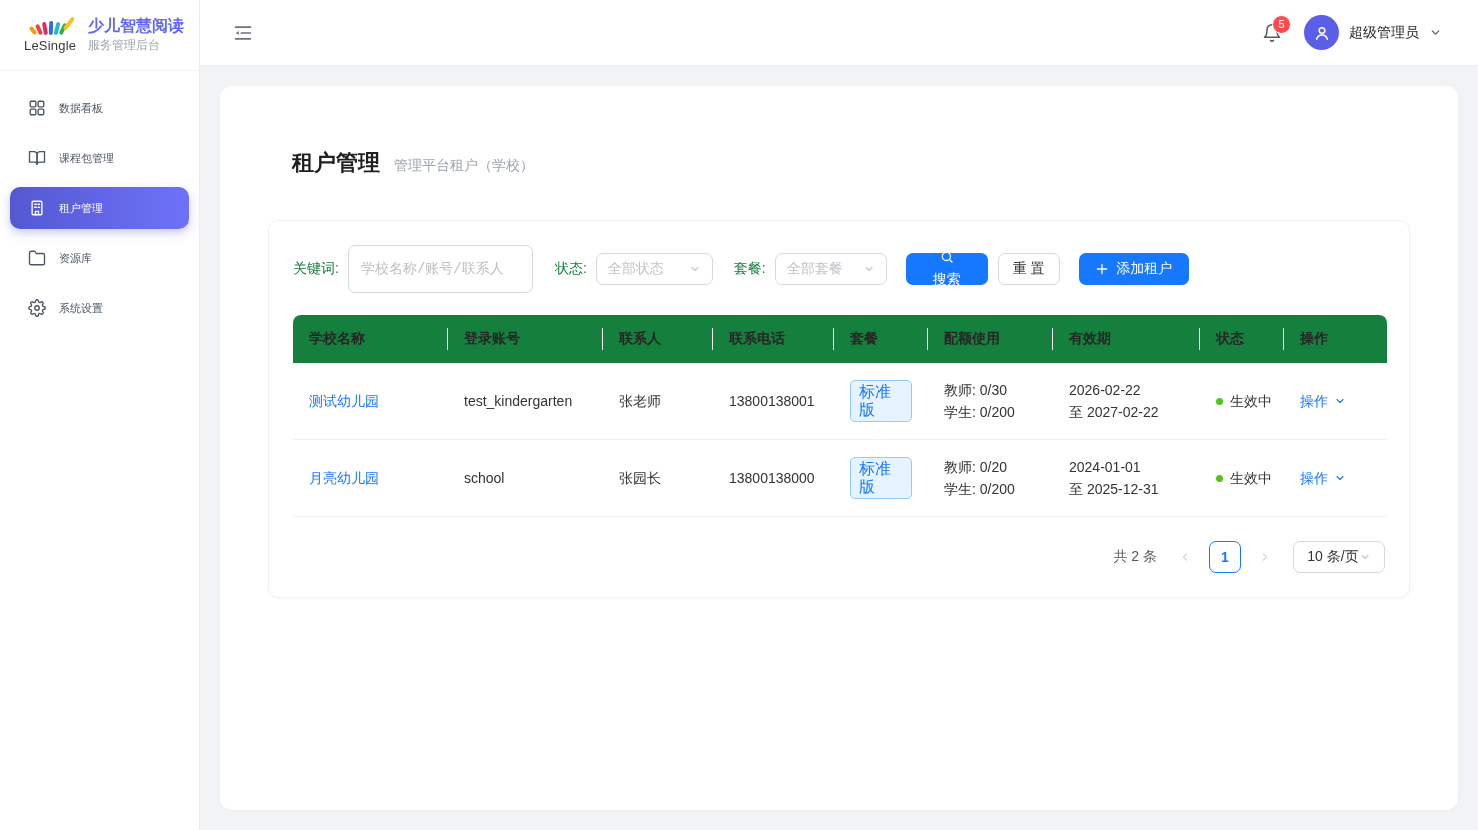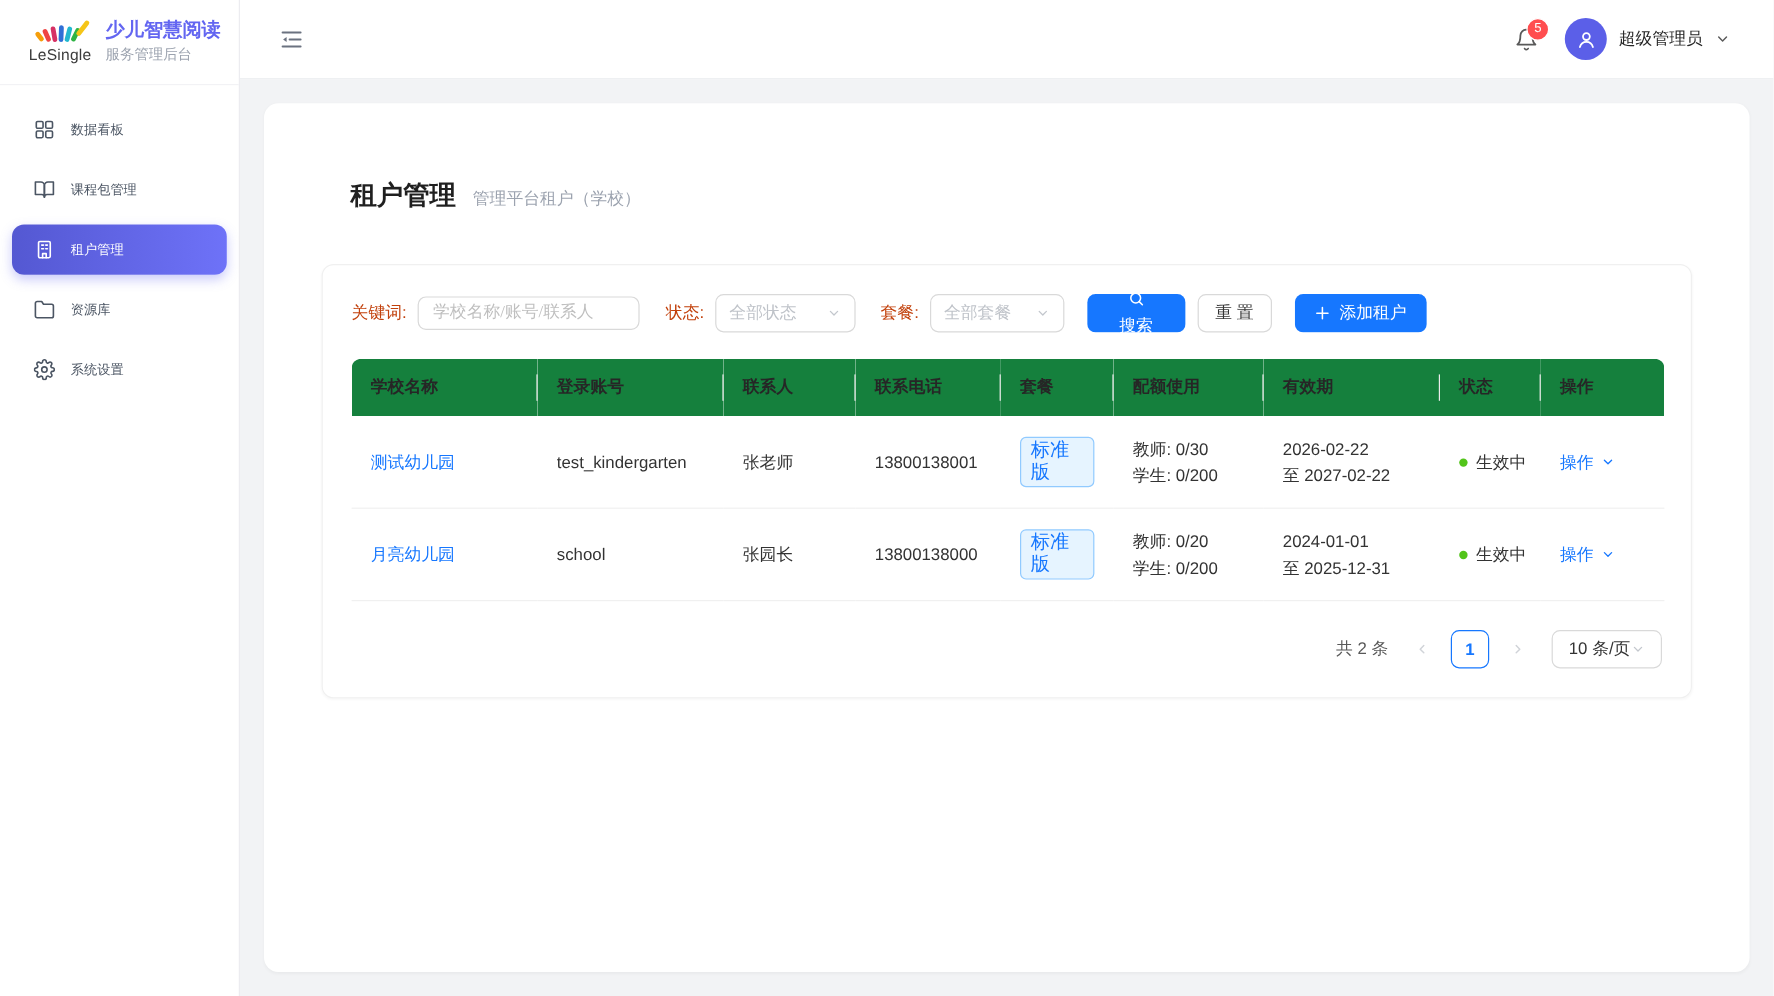--- a/index.html
+++ b/index.html
@@ -80,25 +80,25 @@
   .page-title { font-size:22px; font-weight:700; color:#1f1f1f; }
   .page-sub { font-size:14px; color:#9ca3af; }
 
   .panel {
     margin-top:42px; border:1px solid #f0f0f0; border-radius:10px;
     box-shadow:0 1px 2px rgba(0,0,0,.03); padding:24px;
   }
 
   
   .filters { display:flex; align-items:center; margin-bottom:22px; }
-  .f-label { font-size:14px; color:#c2410c; margin-right:9px; white-space:nowrap; }
+  .f-label { font-size:14px; color:#15803d; margin-right:9px; white-space:nowrap; }
   .f-input {
-    width:185px; height:28px; border:1px solid #d9d9d9; border-radius:7px;
+    width:185px; height:48px; border:1px solid #d9d9d9; border-radius:7px;
     padding:0 12px; font-size:14px; color:#a21caf; outline:none;
-    font-family:Liberation Serif, serif;
+    font-family:Liberation Mono, monospace;
   }
   .f-input::placeholder { color:#bfbfbf; }
   .f-select {
     height:32px; border:1px solid #d9d9d9; border-radius:7px; background:#fff;
     display:flex; align-items:center; justify-content:space-between;
     padding:0 11px; font-size:14px; color:#bfc3c9; cursor:pointer;
   }
   .f-select .caret { width:12px; height:12px; color:#c3c7cd; }
   .sel-status { width:117px; margin-right:21px; }
   .sel-plan { width:112px; }

